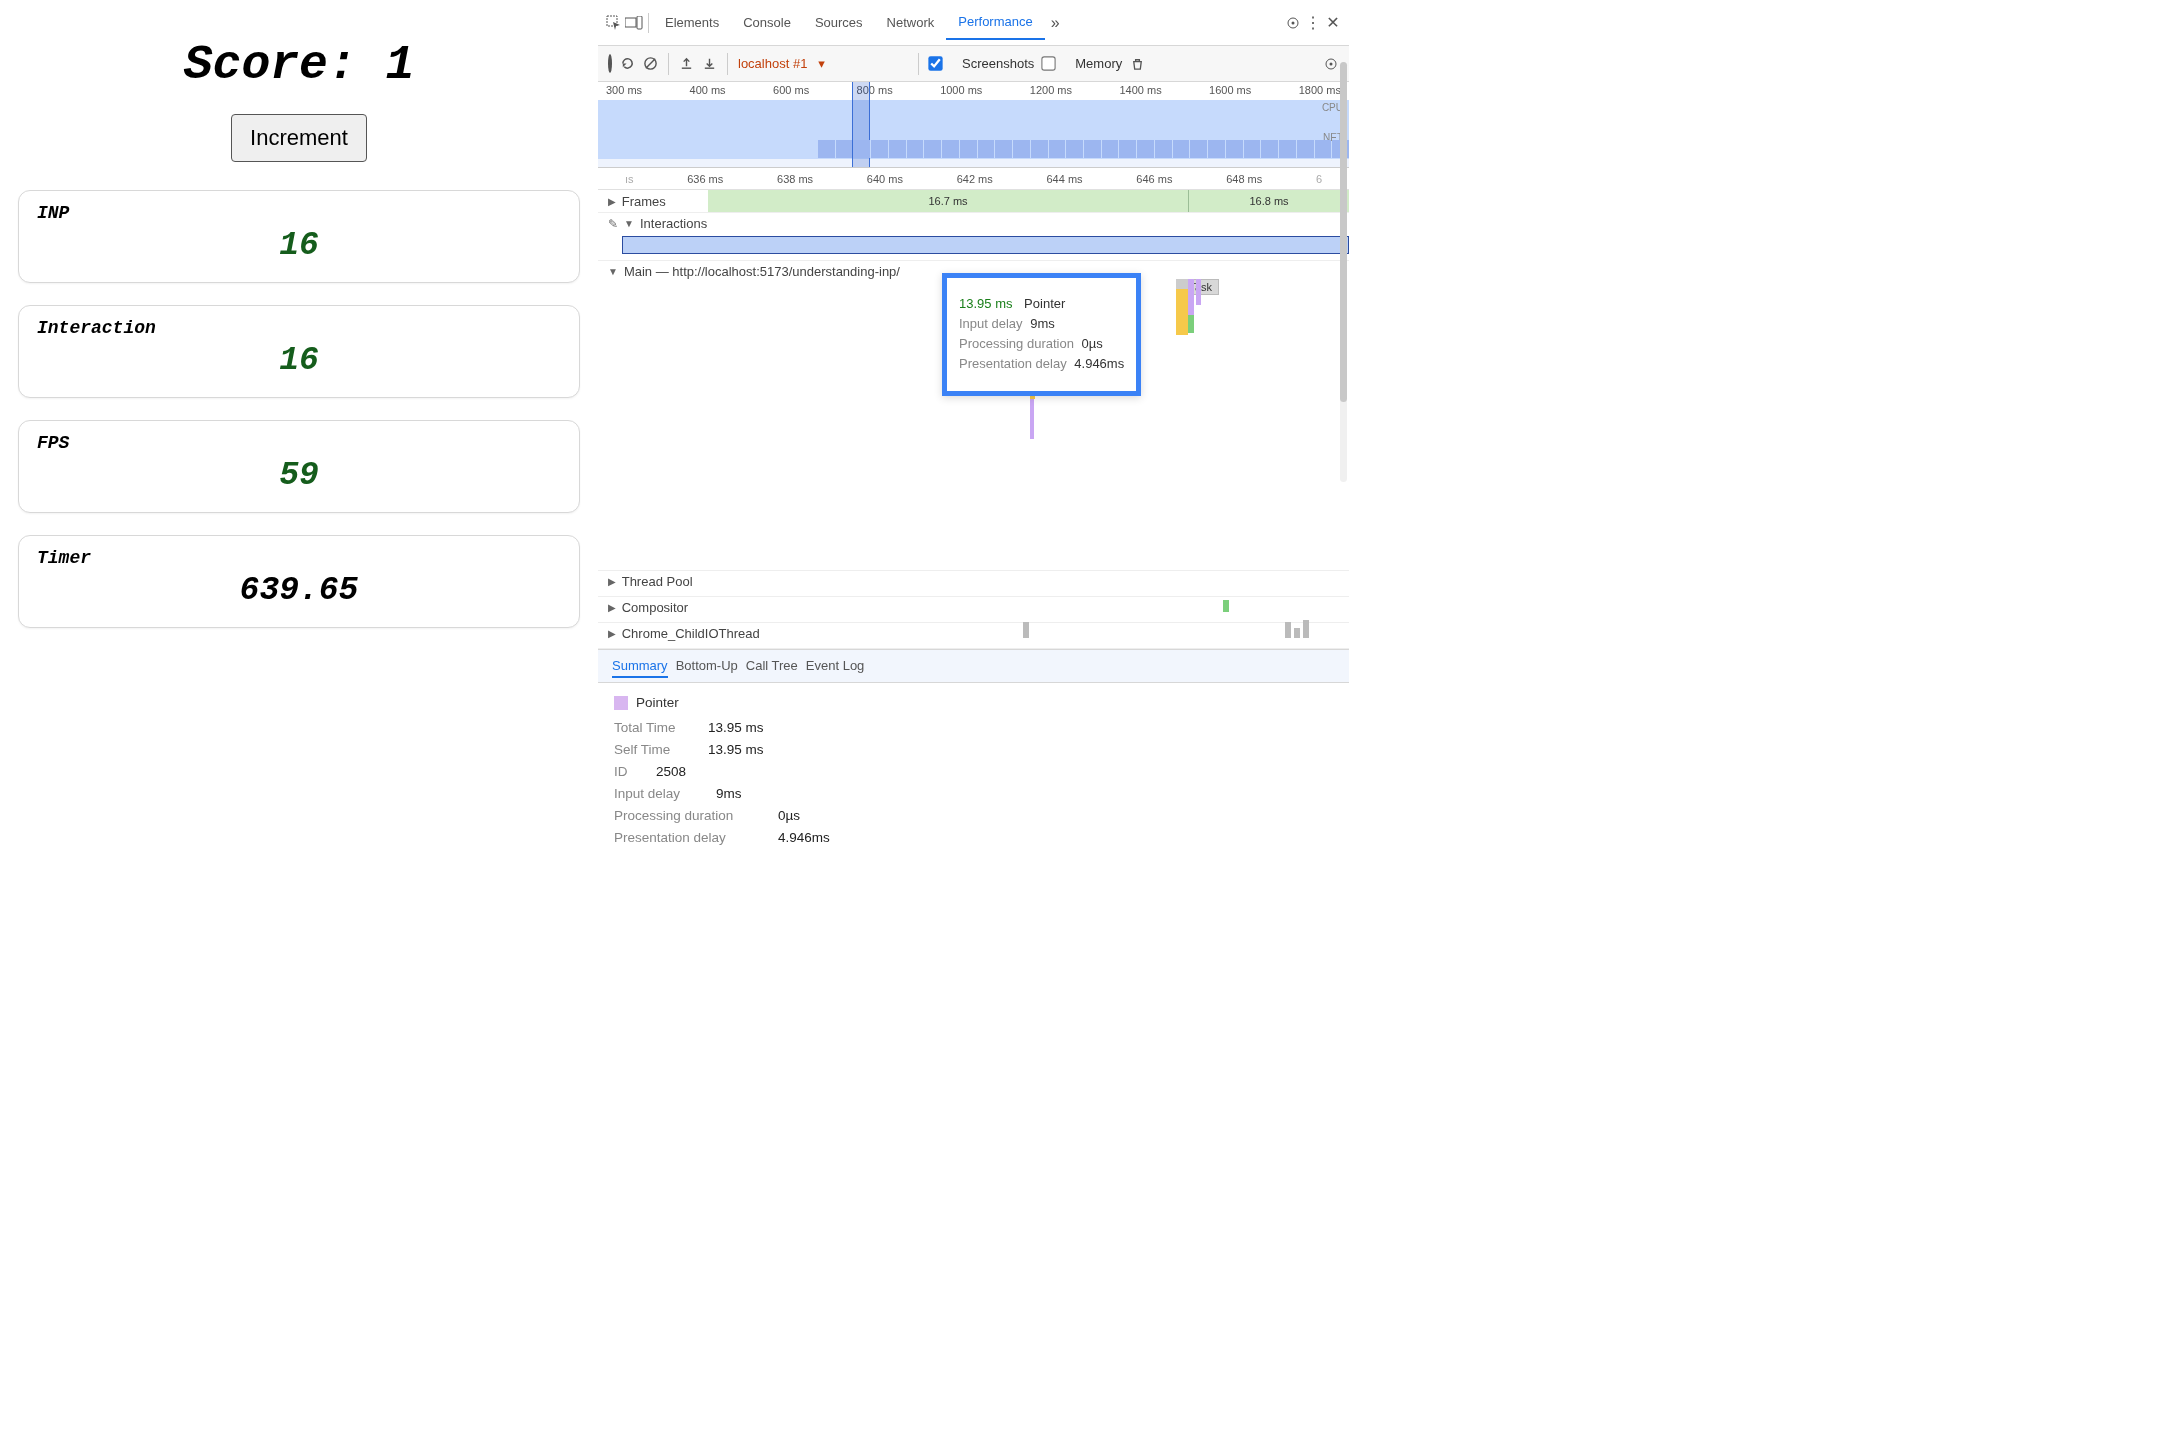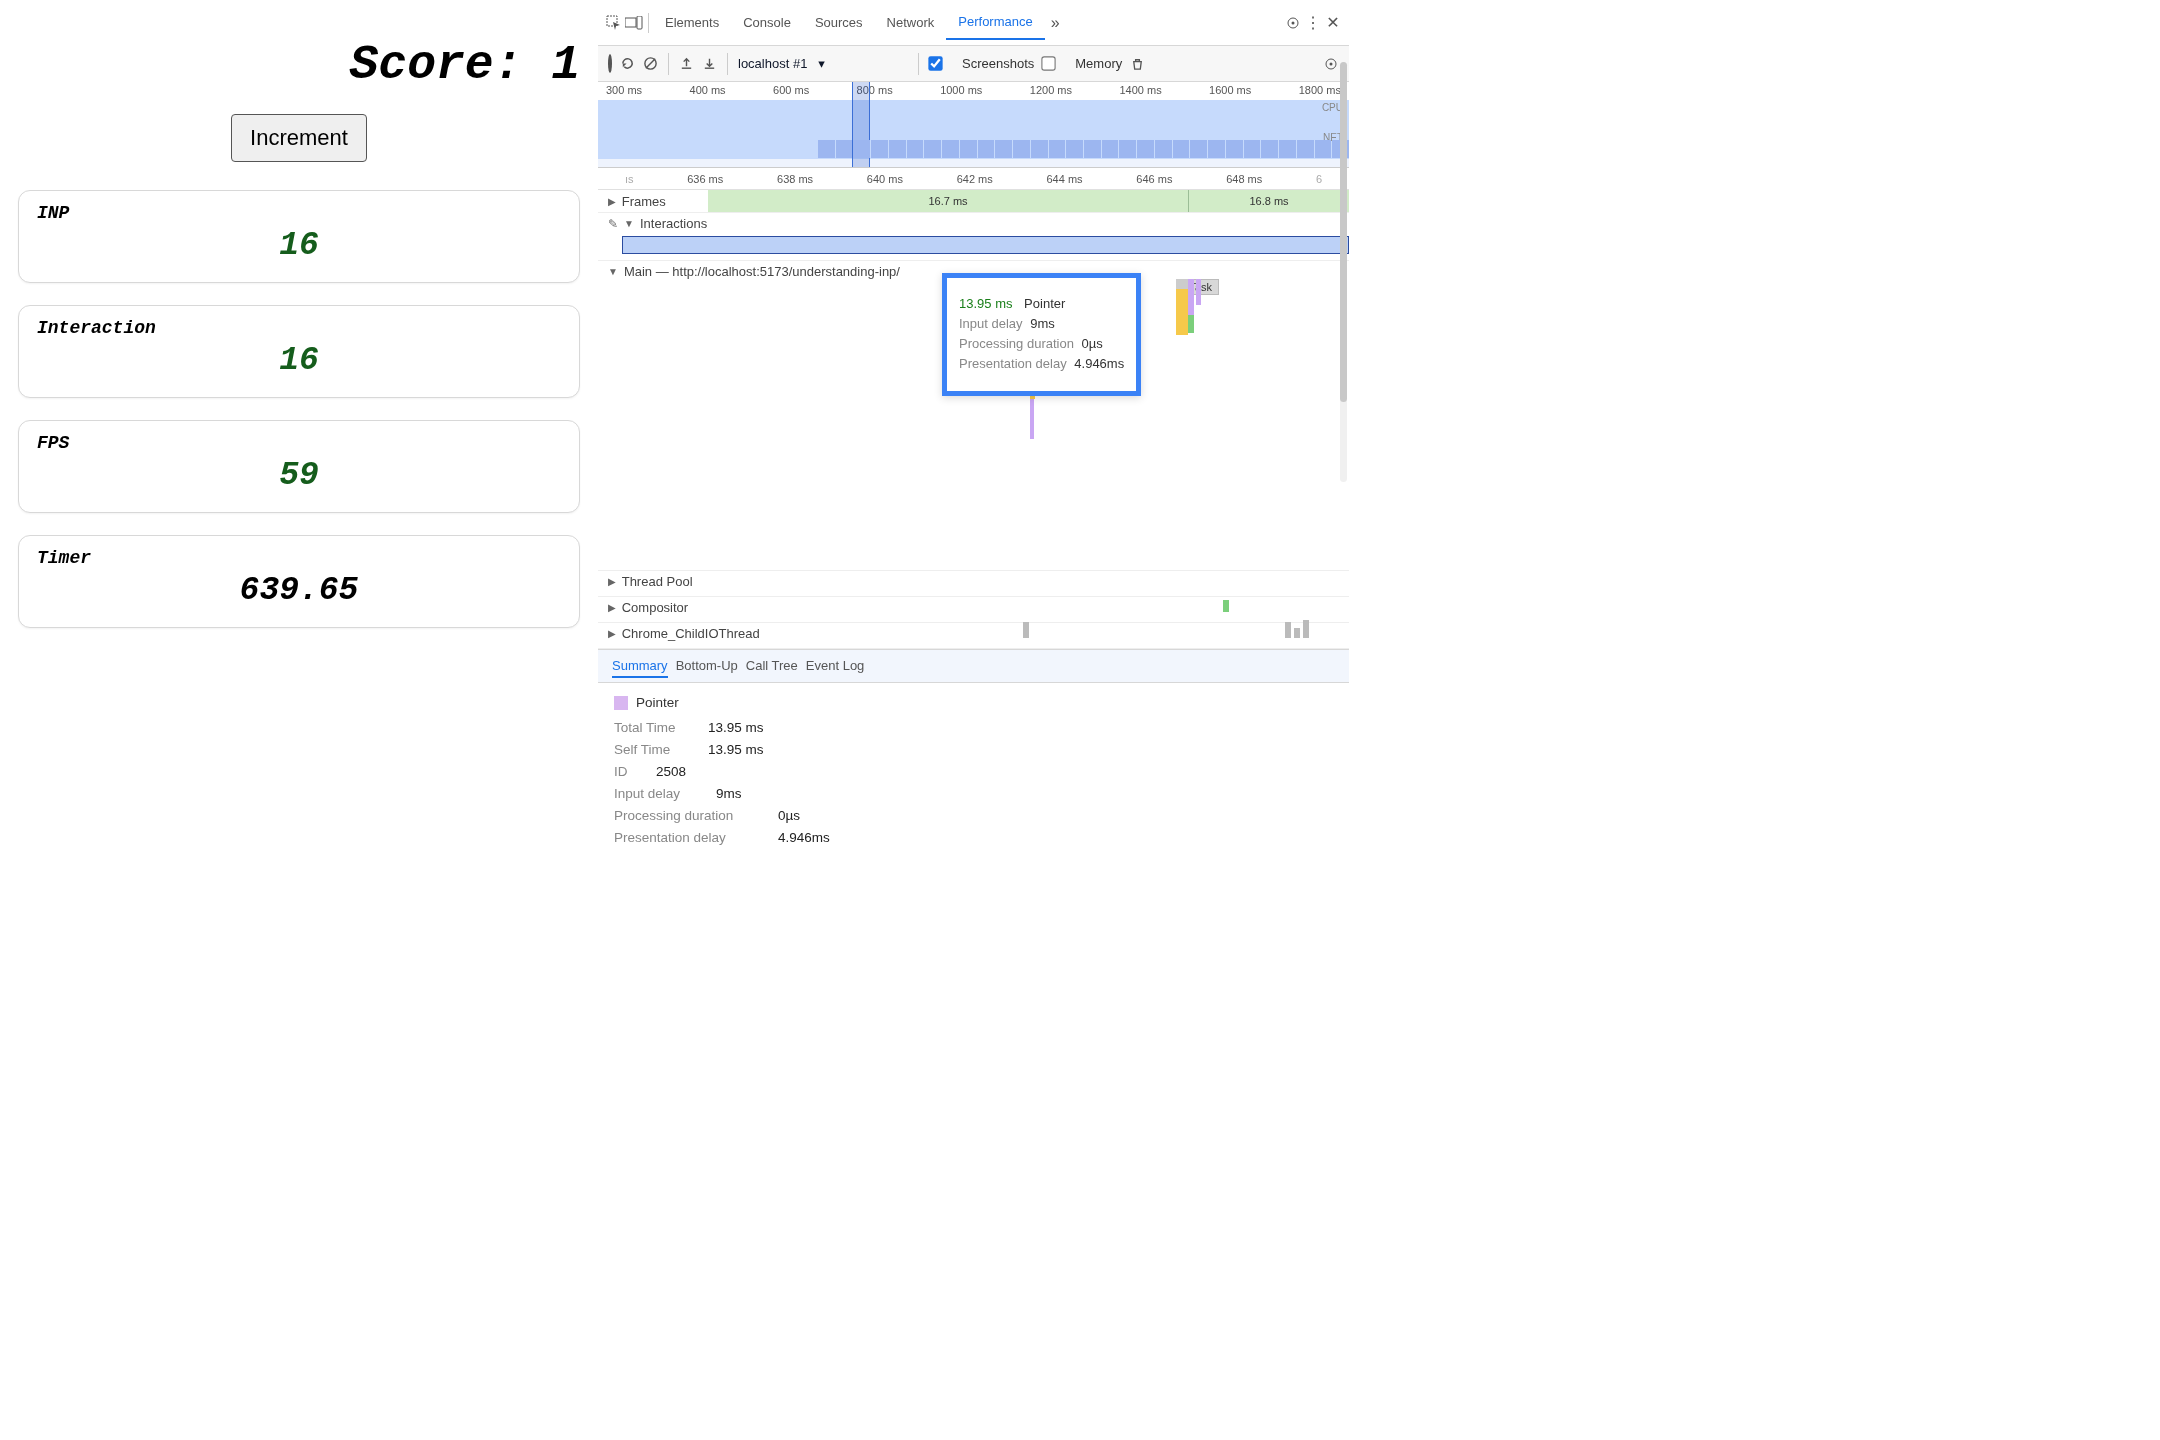--- a/index.html
+++ b/index.html
@@ -1,42 +1,42 @@
 <!DOCTYPE html>
 <html><head>
 <meta charset="utf-8">
 <style>
   * { box-sizing: border-box; margin: 0; padding: 0; }
   html, body { height: 100%; font-family: -apple-system, BlinkMacSystemFont, "Segoe UI", sans-serif; background:#fff; }
   body { display: flex; width: 1349px; height: 900px; }
 
   
   .app-panel { width: 598px; padding: 38px 18px 10px; }
-  .score-line { text-align:right; font-family: "Courier New", monospace; font-weight: bold; font-style: italic; font-size: 48px; letter-spacing: 0px; }
+  .score-line { text-align:center; font-family: "Courier New", monospace; font-weight: bold; font-style: italic; font-size: 48px; letter-spacing: 0px; }
   .increment-wrap { text-align:center; margin-top: 22px; }
   .increment-btn { font-size: 22px; padding: 10px 18px; border:1px solid #555; background:#efefef; border-radius:4px; }
   .cards { margin-top: 28px; }
   .card { border:1px solid #d8d8d8; border-radius:12px; padding: 12px 18px 18px; margin-bottom: 22px; background:#fff; box-shadow: 0 1px 2px rgba(0,0,0,0.05); }
   .card-label { font-family:"Courier New", monospace; font-weight:bold; font-style:italic; font-size:18px; }
   .card-value { font-family:"Courier New", monospace; font-weight:bold; font-style:italic; font-size:33px; text-align:center; color:#155d1c; margin-top: 4px; }
   .card-value.black { color:#000; }
 
   
   .devtools { flex:1; display:flex; flex-direction:column; background:#fff; font-size:13px; color:#333; }
   .dt-tabs { display:flex; align-items:center; gap:0; height:46px; border-bottom:1px solid #d7d7d7; padding:0 6px; }
   .dt-tabs .ico { width:20px; height:20px; display:flex; align-items:center; justify-content:center; color:#555; }
   .dt-tabs .tab { padding:0 12px; height:34px; display:flex; align-items:center; color:#555; }
   .dt-tabs .tab.active { color:#1a73e8; border-bottom:2px solid #1a73e8; }
   .dt-tabs .spacer { flex:1; }
   .dt-tabs .chev { font-size:16px; color:#555; padding:0 6px; }
 
   .dt-toolbar { display:flex; align-items:center; gap:8px; height:36px; border-bottom:1px solid #d7d7d7; padding:0 10px; background: #f7f7f7; }
   .dt-toolbar .circle { width:13px; height:13px; border:2px solid #555; border-radius:50%; }
   .dt-toolbar .vsep { width:1px; height:22px; background:#ccc; margin:0 2px; }
-  .dt-toolbar .sel { color:#0f172a; border:none; background:transparent; flex:0 0 170px; }
+  .dt-toolbar .sel { color:#c2410c; border:none; background:transparent; flex:0 0 170px; }
   .dt-toolbar label { display:flex; align-items:center; gap:20px; color:#333; }
   .dt-toolbar input[type=checkbox]{ transform:scale(1.1); accent-color:#1a73e8; }
 
   
   .overview { height:86px; border-bottom:1px solid #ccc; background:linear-gradient(#fff 0 18px,#c6dafc 18px 77px,#eef3fd 77px 100%); position:relative; font-size:11px; color:#555; }
   .overview .ticks { display:flex; justify-content:space-between; padding:2px 8px; }
   .overview .mini-sel { position:absolute; top:0; bottom:0; left:254px; width:18px; background:rgba(30,80,200,0.22); border-left:1px solid #3b6fd6; border-right:1px solid #3b6fd6; }
   .overview .cpu-lbl { position:absolute; right:6px; top:20px; color:#888; font-size:10px; }
   .overview .net-lbl { position:absolute; right:6px; top:50px; color:#888; font-size:10px; }
   .overview .net-blocks { position:absolute; left:220px; right:0; top:58px; height:18px; display:flex; gap:1px; }

